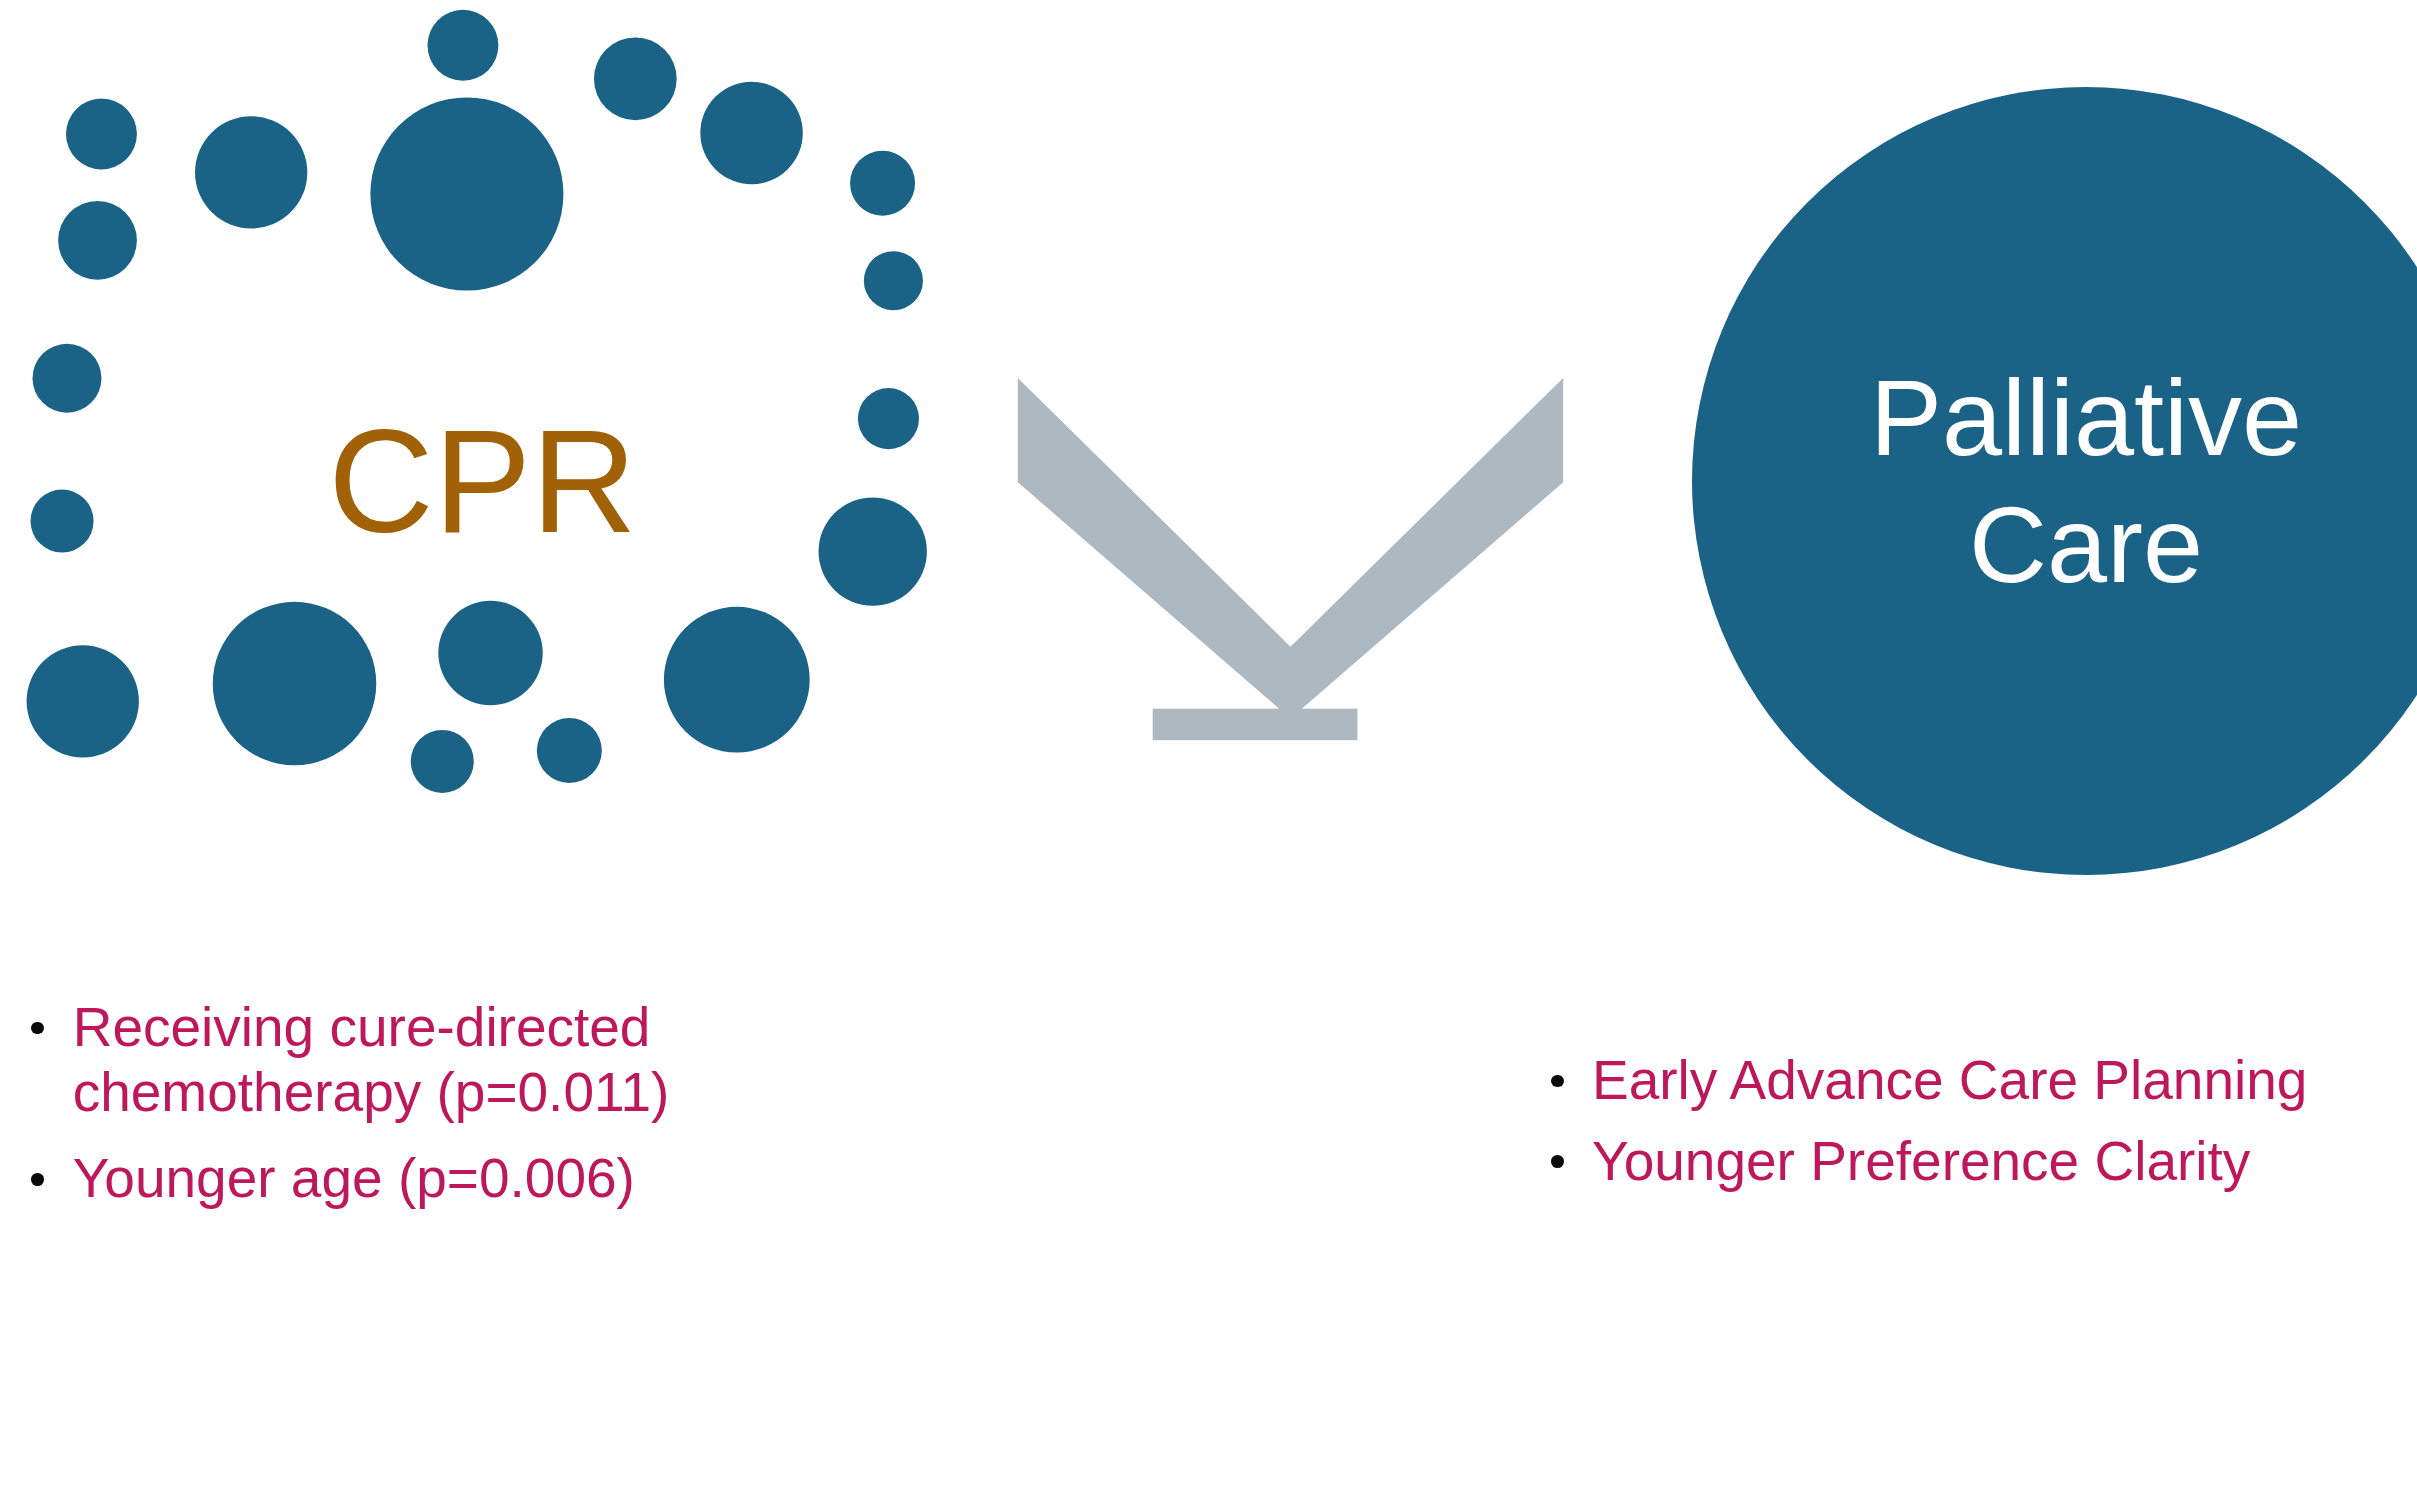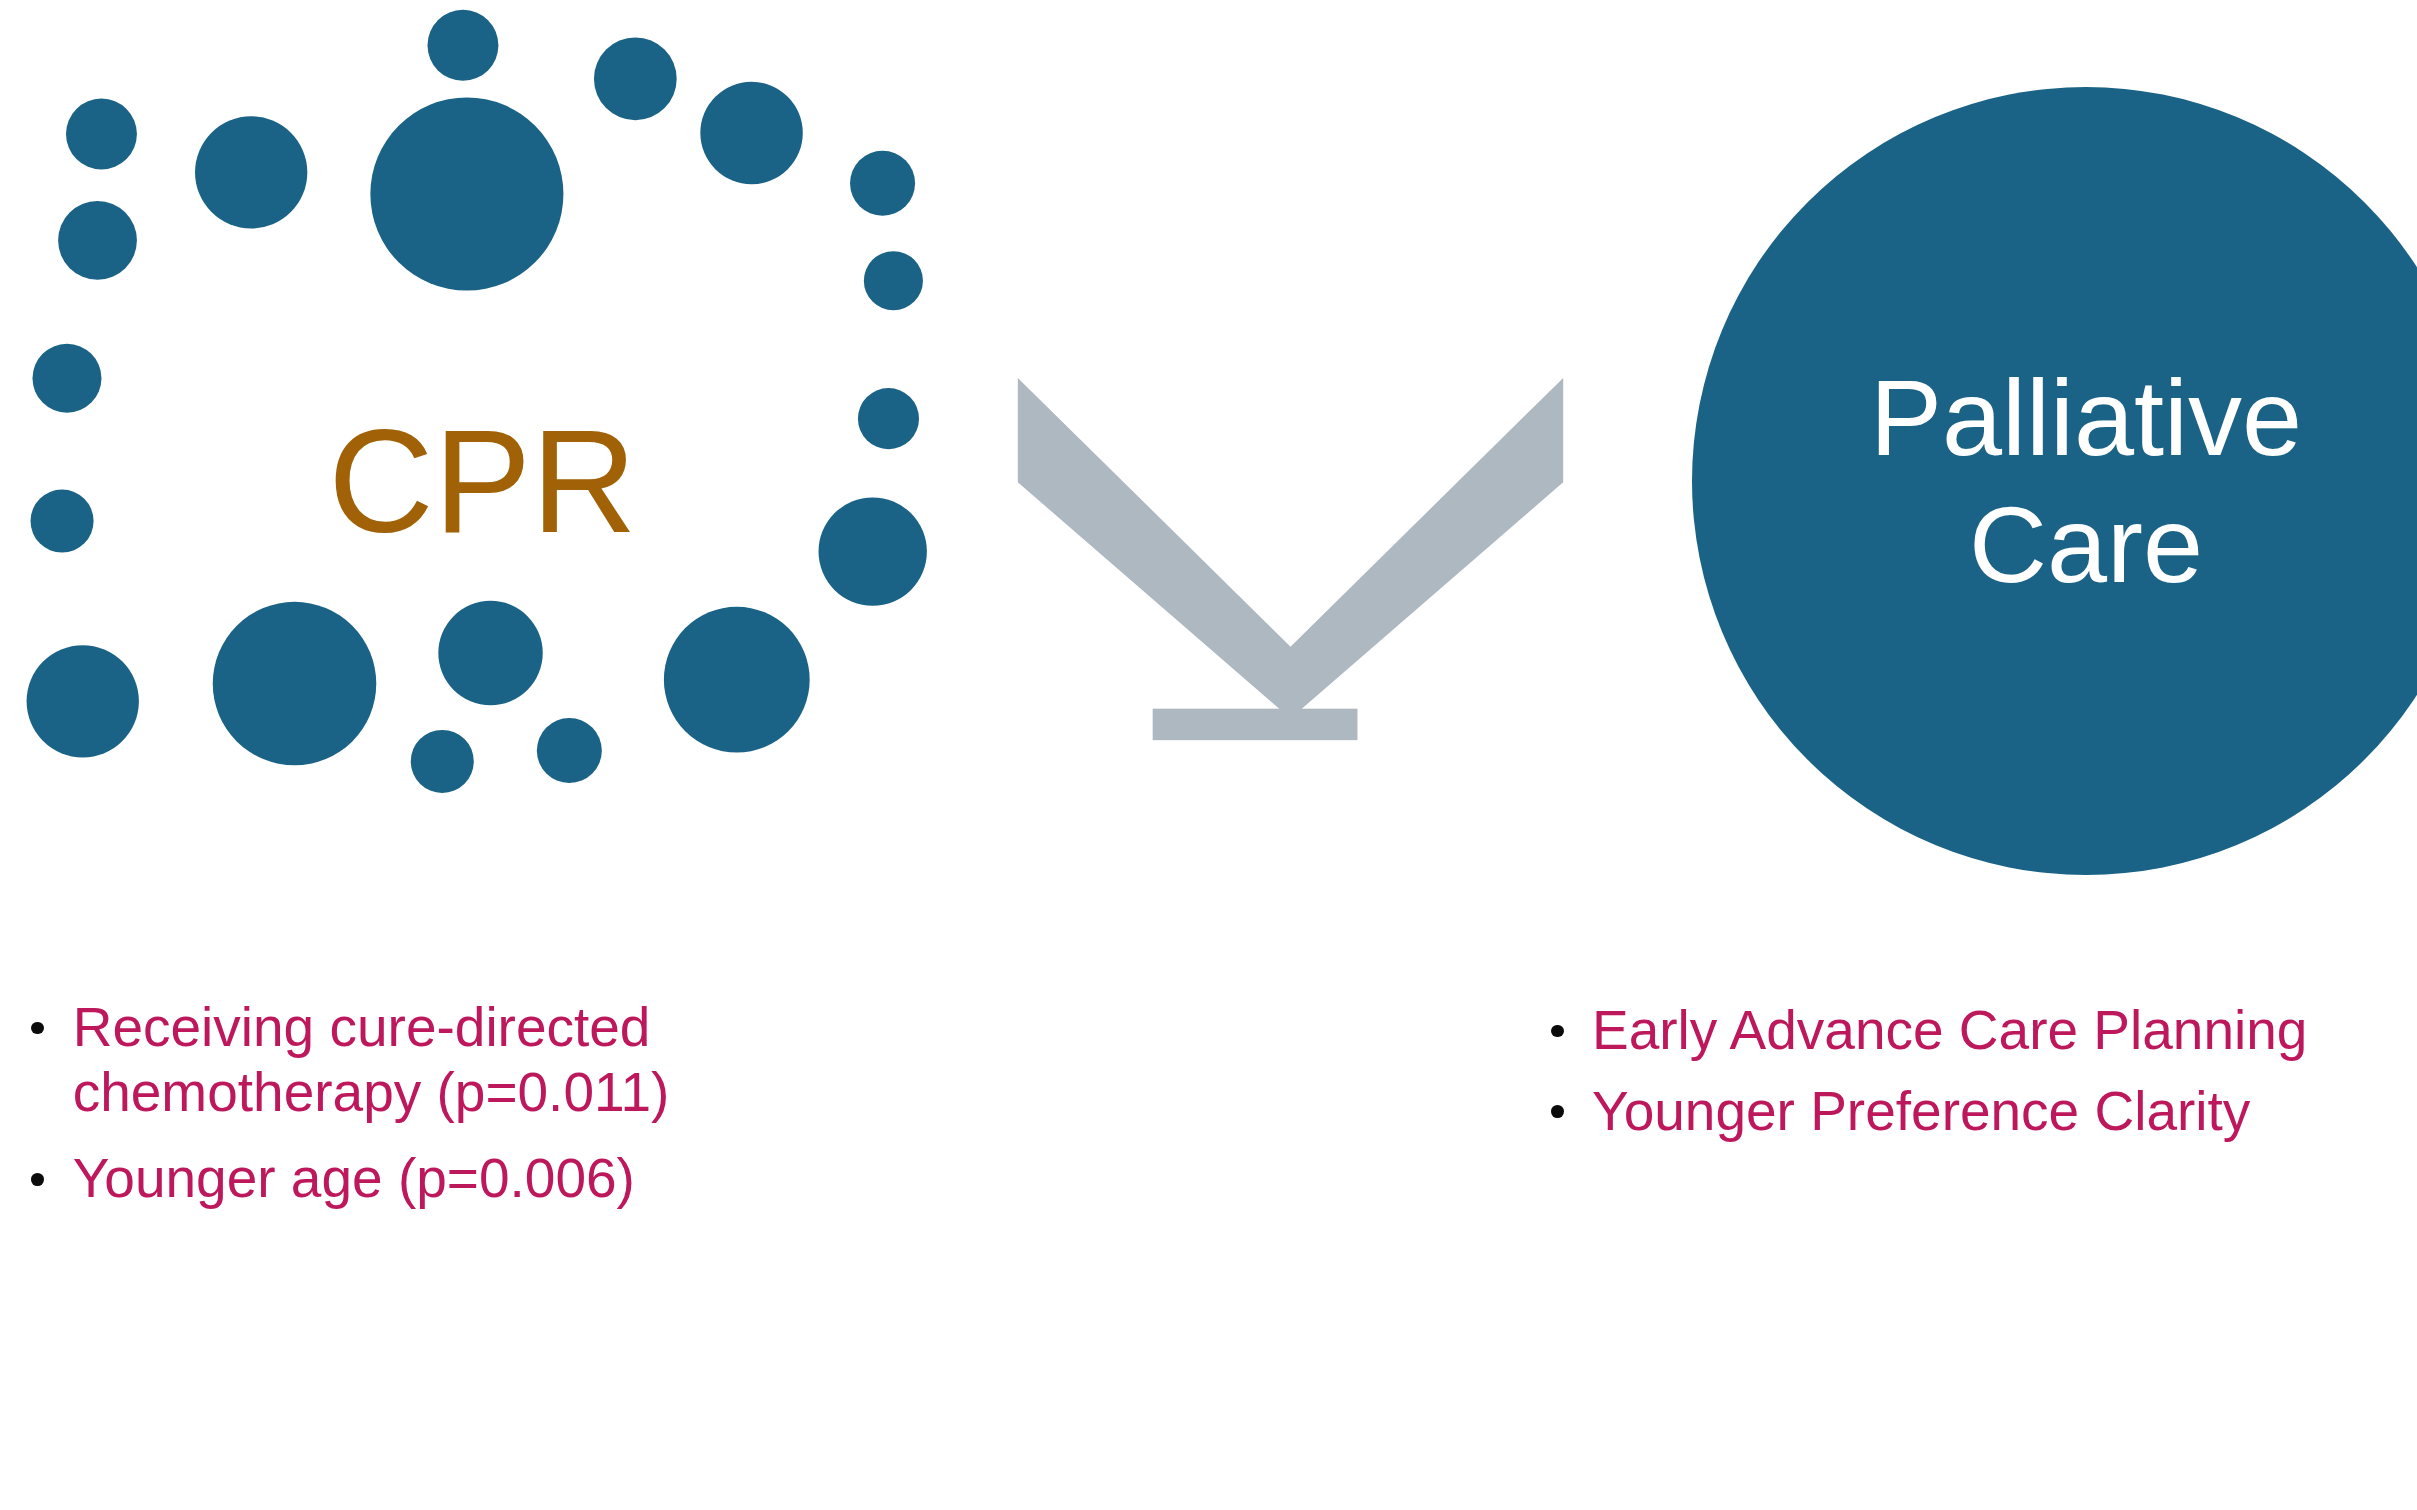--- a/index.html
+++ b/index.html
@@ -112,21 +112,21 @@
     background: #0b0b0b;
   }
 
   #cpr-factors {
     left: 17.7px;
     top: 995px;
     width: 916px;
   }
   #pc-outcomes {
     left: 1537px;
-    top: 998px;
+    top: 1048px;
     width: 867px;
   }
   #pc-outcomes li { margin-bottom: 15.8px; }
 </style>
 </head>
 <body>
 
 <div class="stage">
 
   <div id="cpr-ring">

